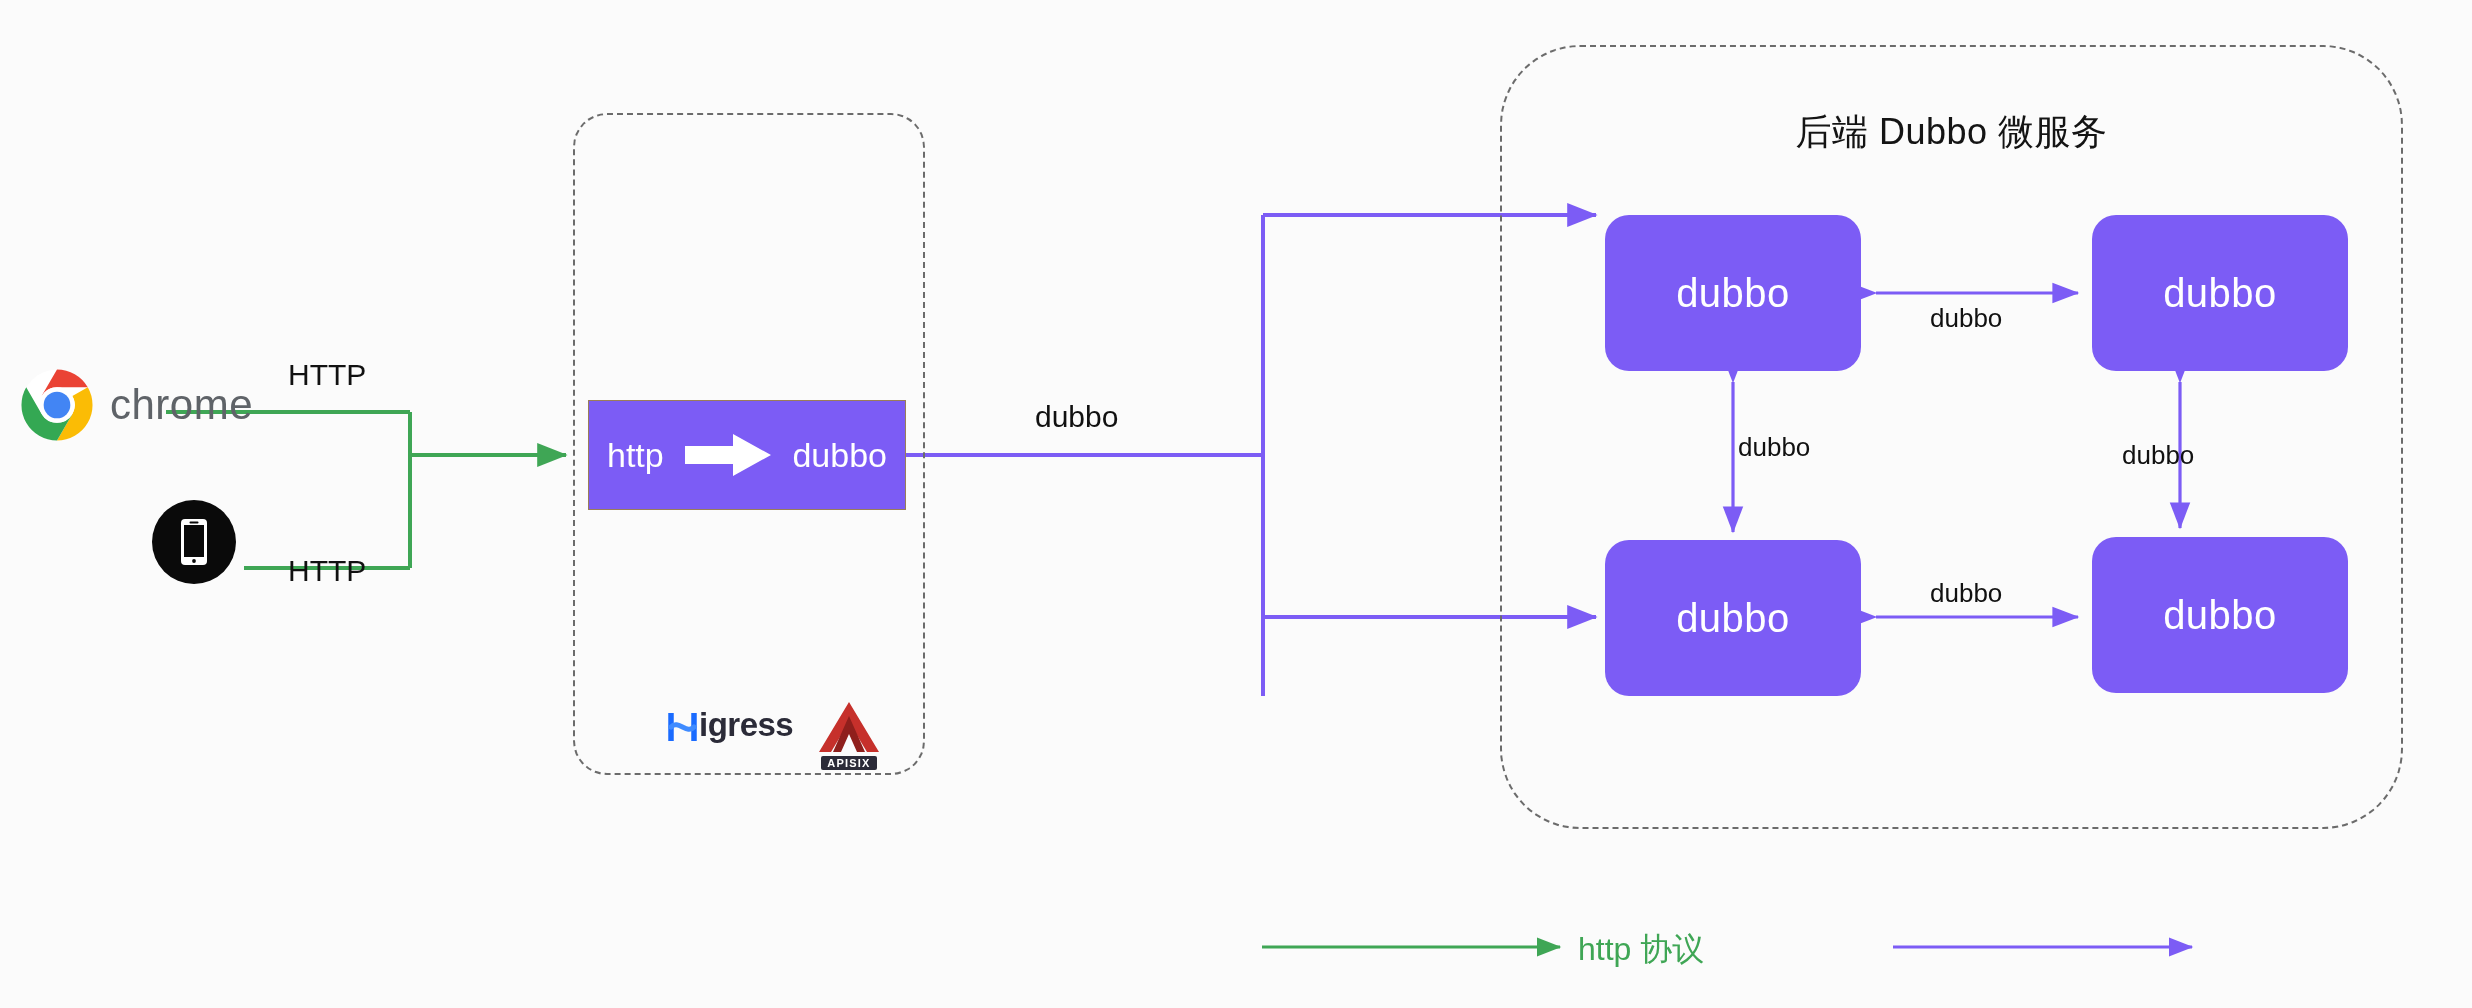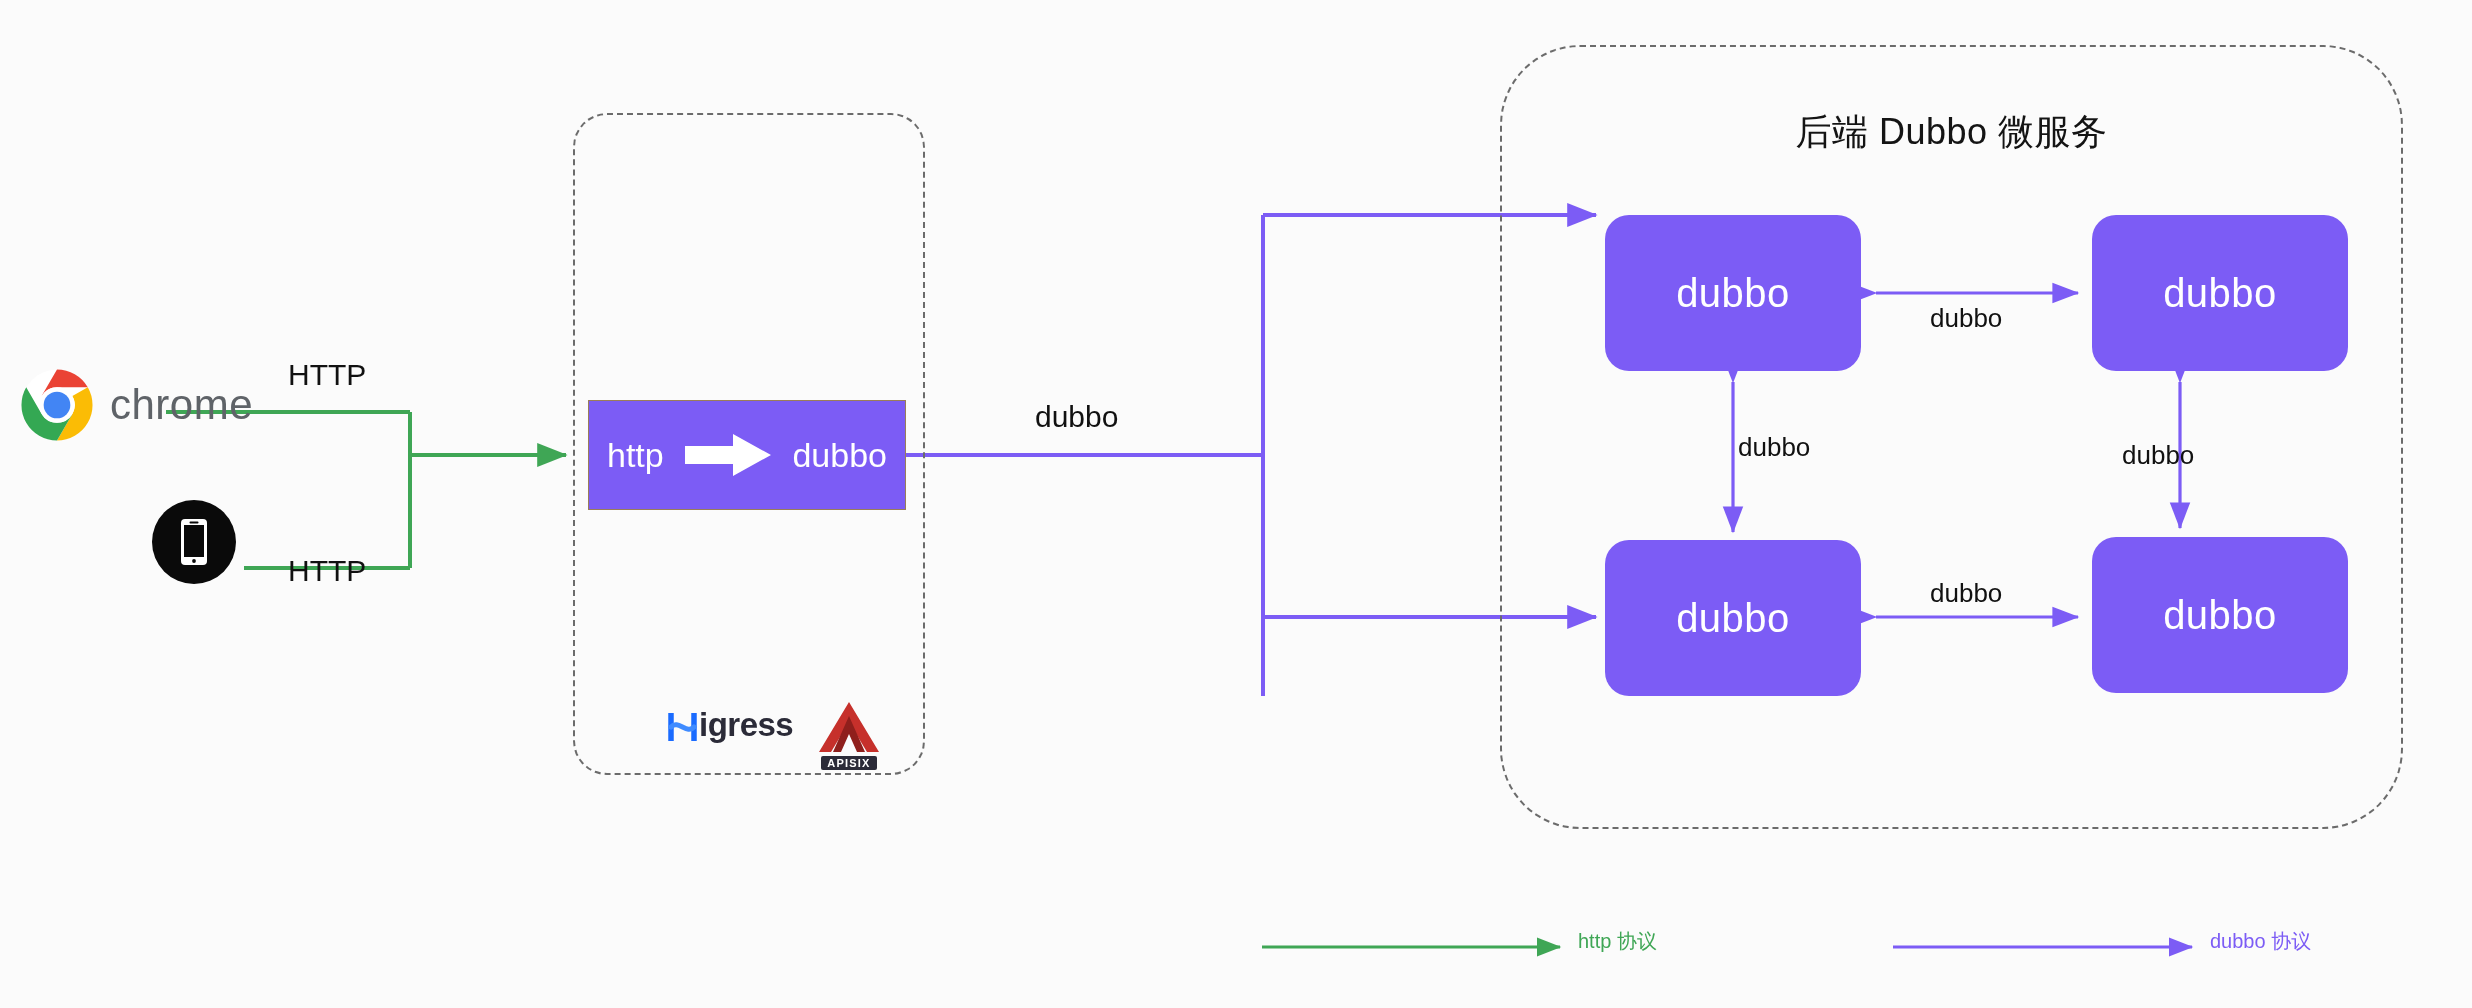--- a/index.html
+++ b/index.html
@@ -149,21 +149,21 @@
 
   
   .legend-item {
     position: absolute;
     display: flex;
     align-items: center;
     gap: 14px;
   }
   #legend-http  { left: 1258px; top: 928px; }
   #legend-dubbo { left: 1890px; top: 928px; }
-  .legend-text { font-size: 20px; white-space: nowrap; }
+  .legend-text { font-size: 32px; white-space: nowrap; }
   #legend-http .legend-text  { color: #3fa655; }
   #legend-dubbo .legend-text { color: #7c5cf5; }
 </style>
 </head>
 <body>
 
 <div id="canvas">
 
   <svg class="layer" viewBox="0 0 2472 1008">
     <defs>
@@ -273,17 +273,14 @@
   <div class="dubbo-node" id="node-br">dubbo</div>
 
   <div class="edge-label" id="lbl-dubbo-th">dubbo</div>
   <div class="edge-label" id="lbl-dubbo-bh">dubbo</div>
   <div class="edge-label" id="lbl-dubbo-lv">dubbo</div>
   <div class="edge-label" id="lbl-dubbo-rv">dubbo</div>
 
   <div class="legend-item" id="legend-http">
     <span class="legend-text" style="margin-left:320px;">http 协议</span>
   </div>
-  <div class="legend-item" id="legend-dubbo">
-    <span class="legend-text" style="margin-left:320px;">dubbo 协议</span>
-  </div>
 
 </div>
 
 </body></html>

